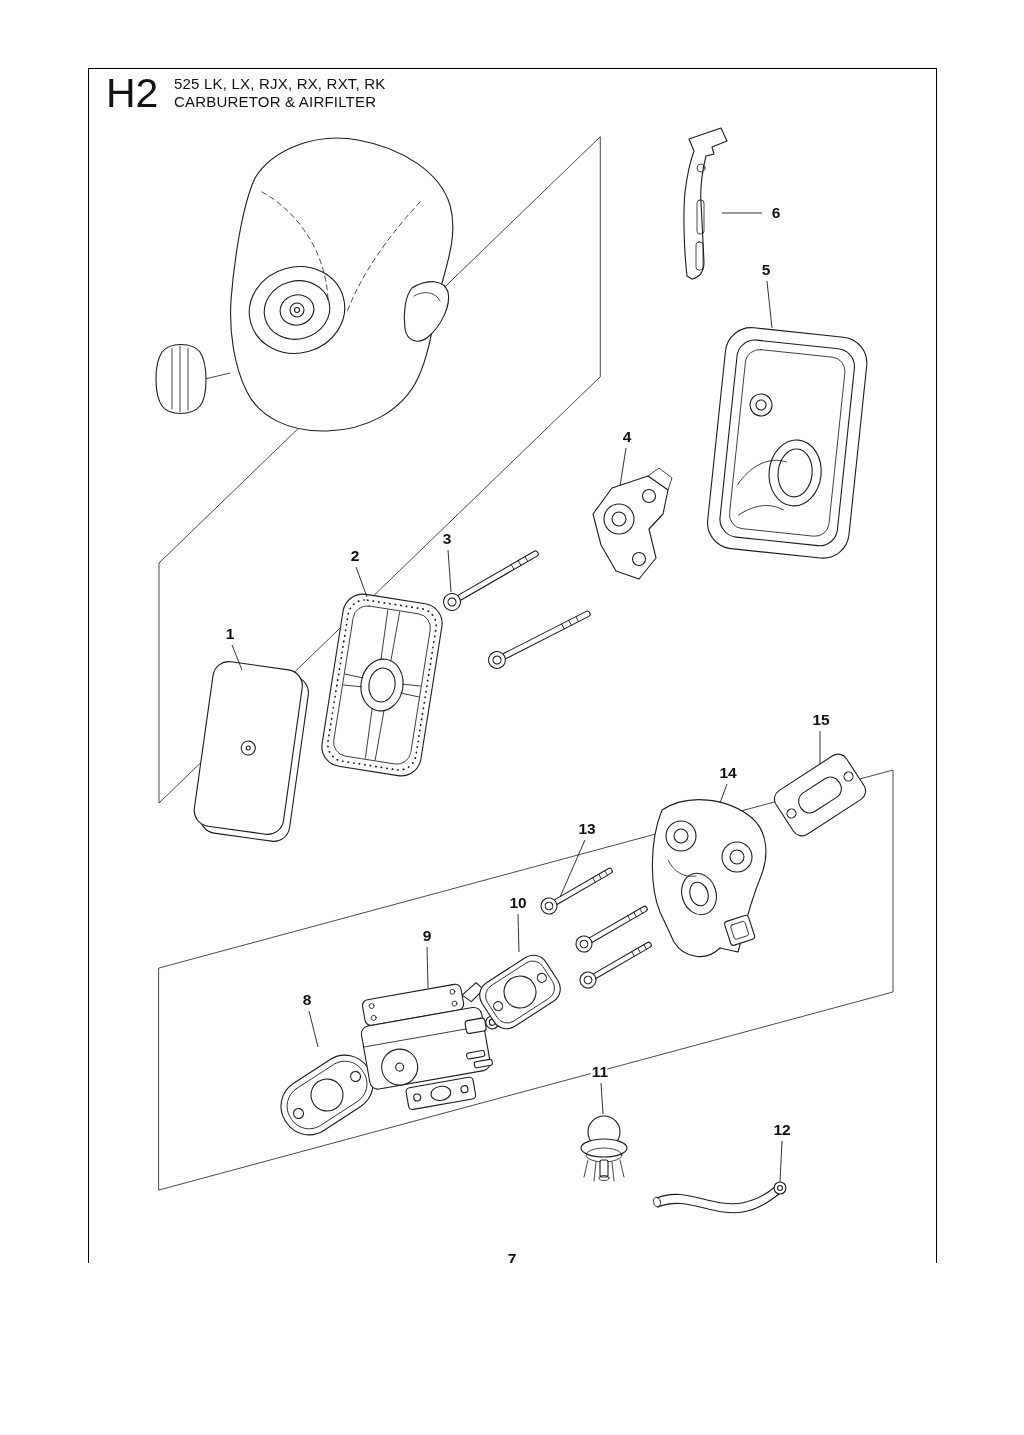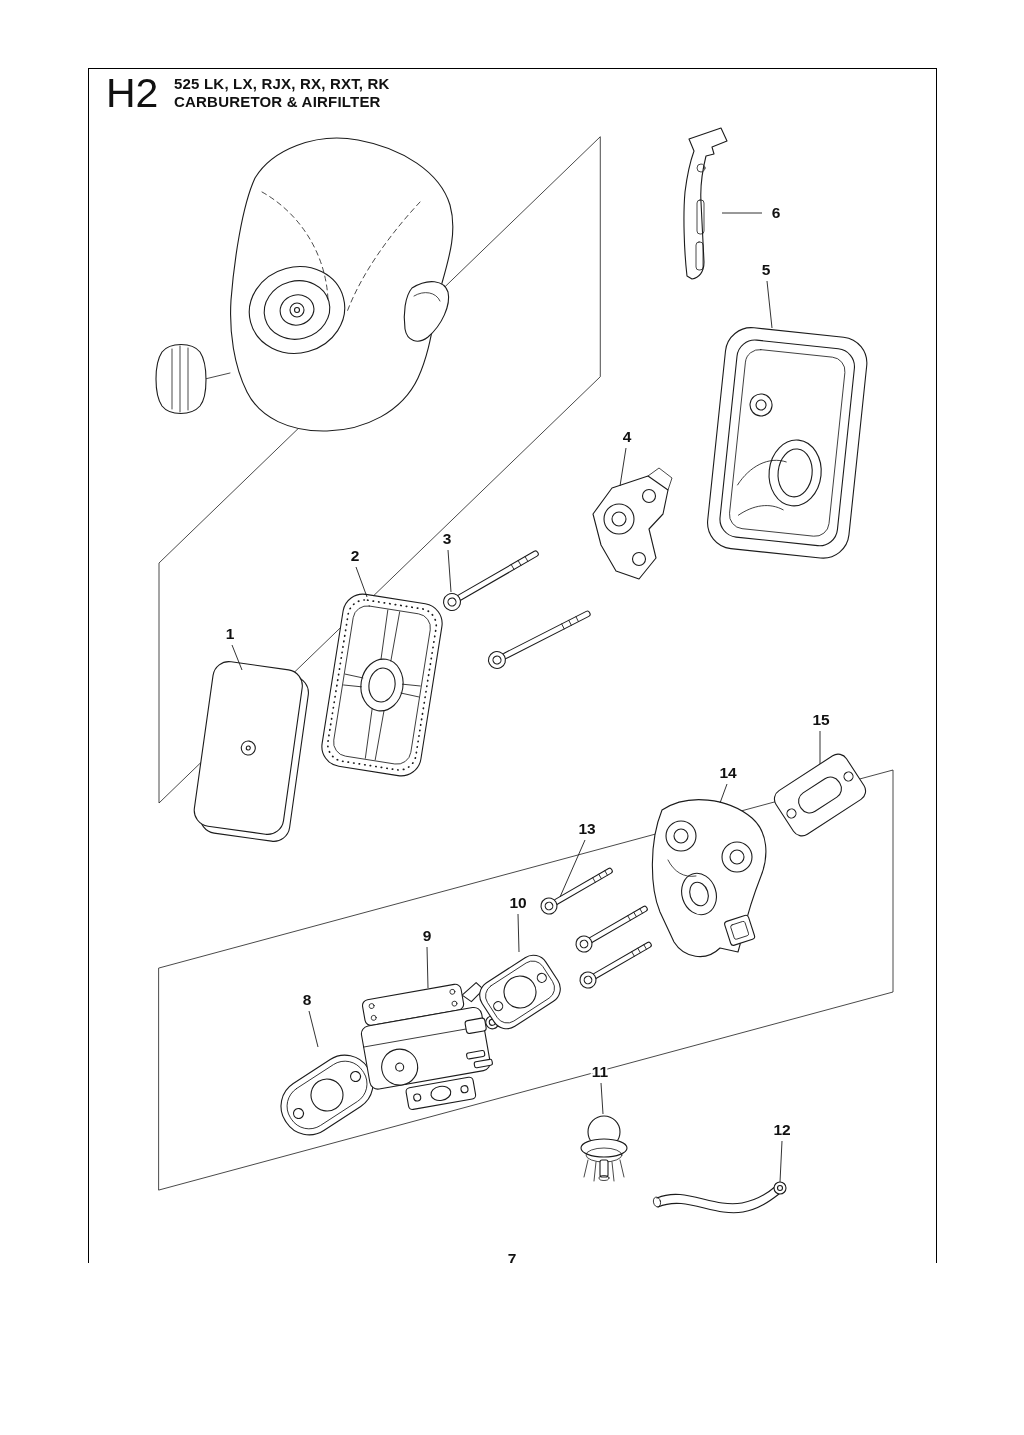--- a/index.html
+++ b/index.html
@@ -1,21 +1,21 @@
 <!DOCTYPE html>
 <html><head>
 <meta charset="utf-8">
 <style>
   html,body{margin:0;padding:0;background:#ffffff;}
   .page{position:relative;width:1024px;height:1263px;background:#fff;
         font-family:"Liberation Sans",sans-serif;color:#111;overflow:hidden;}
   .frame{position:absolute;left:88px;top:68px;width:849px;height:1300px;
          border:1.6px solid #000;box-sizing:border-box;}
   .hdr-code{position:absolute;left:106px;top:70px;font-size:41px;font-weight:400;}
-  .hdr-titles{position:absolute;left:174px;top:75px;font-size:15px;font-weight:700;line-height:18px;letter-spacing:0.2px;}
+  .hdr-titles{position:absolute;left:174px;top:75px;font-size:15px;font-weight:400;line-height:18px;letter-spacing:0.2px;}
   svg.art{position:absolute;left:0;top:0;}
   .ln{fill:none;stroke:#1c1c1c;stroke-width:1.1;stroke-linecap:round;stroke-linejoin:round;}
   .fw{fill:#ffffff;stroke:#1c1c1c;stroke-width:1.1;stroke-linecap:round;stroke-linejoin:round;}
   .thin{stroke-width:0.8;}
   .dash{stroke-dasharray:5 4;}
   .dots{fill:none;stroke:#1c1c1c;stroke-width:1.7;stroke-dasharray:0.4 5.2;stroke-linecap:round;}
   .leader{stroke:#1c1c1c;stroke-width:0.9;}
   .plabel{font-family:"Liberation Sans",sans-serif;font-size:15.5px;font-weight:700;fill:#111;
           text-anchor:middle;paint-order:stroke fill;stroke:#fff;stroke-width:4;}
 </style>

